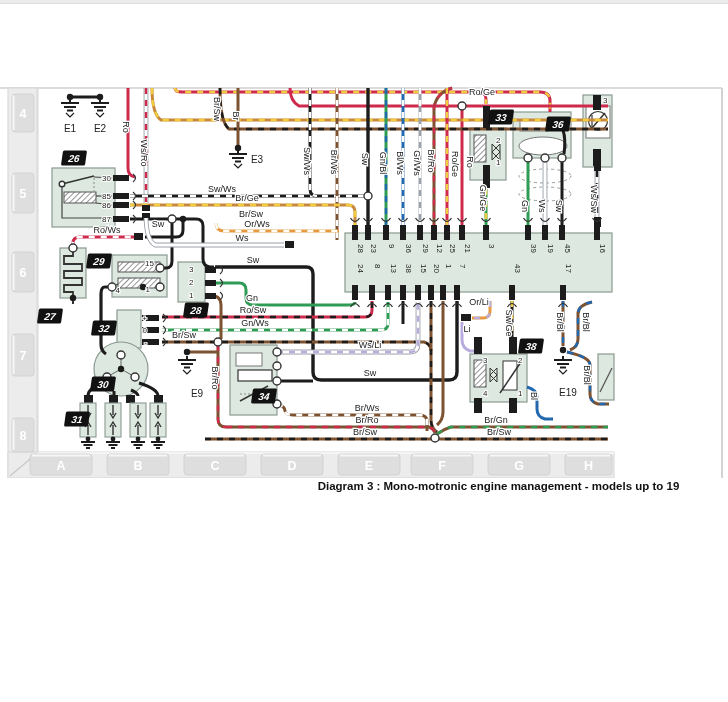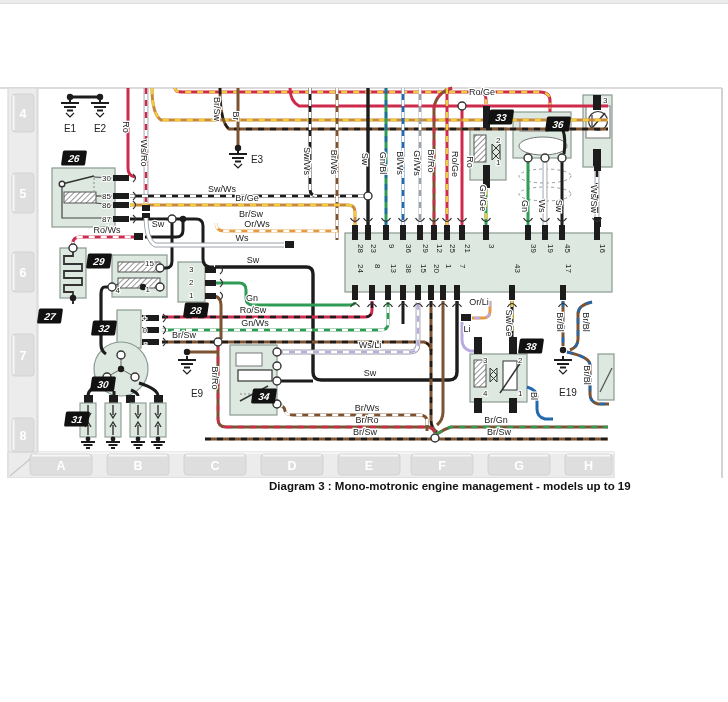--- a/index.html
+++ b/index.html
@@ -1,21 +1,21 @@
 <!DOCTYPE html>
 <html><head>
 <meta charset="utf-8">
 <style>
   html,body{margin:0;padding:0;background:#fff;}
   #stage{position:relative;width:728px;height:702px;background:#ffffff;overflow:hidden;
          font-family:"Liberation Sans",sans-serif;}
   #topstrip{position:absolute;left:0;top:0;width:728px;height:3px;background:#ececec;border-bottom:1px solid #dcdcdc;}
   #diagram{position:absolute;left:0;top:0;}
   #caption{position:absolute;left:269px;top:480px;width:459px;height:16px;overflow:hidden;
-           white-space:nowrap;font-weight:bold;font-size:11.5px;color:#111;}
+           white-space:nowrap;font-weight:bold;font-size:11.5px;color:#111;text-align:center;}
   .wl{font-size:9px;fill:#222;paint-order:stroke;stroke:#ffffff;stroke-width:2.4px;}
   .pin{font-size:8px;fill:#222;paint-order:stroke;stroke:#ffffff;stroke-width:2px;}
   .epin{font-size:8px;fill:#222;}
   .tagt{font-size:10px;font-weight:bold;font-style:italic;fill:#ffffff;}
   .gndt{font-size:10px;fill:#222;paint-order:stroke;stroke:#fff;stroke-width:2px;}
   .tab{font-size:12.5px;font-weight:bold;fill:#ffffff;}
 </style>
 </head>
 <body>
 

